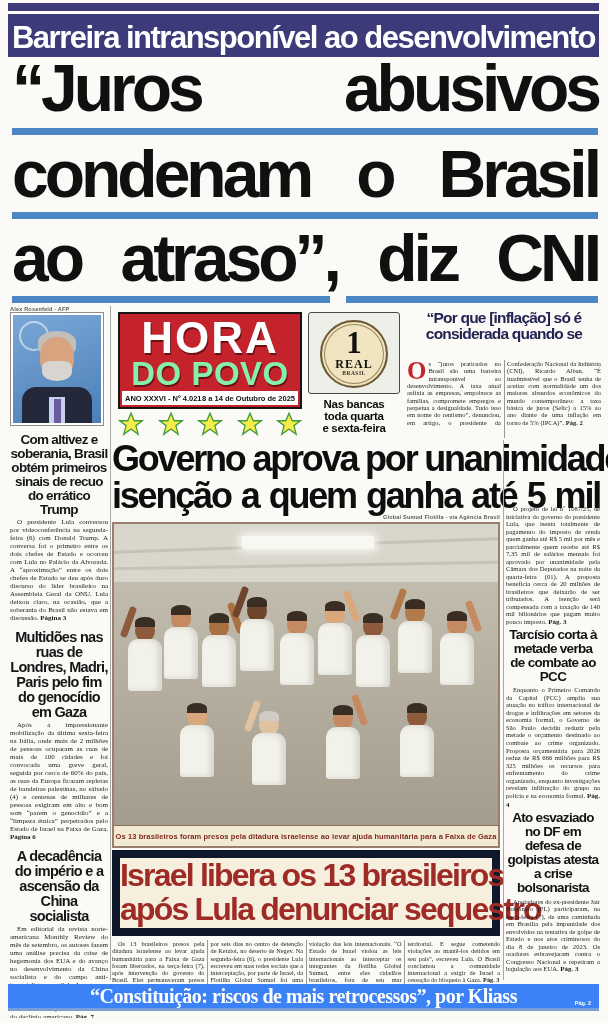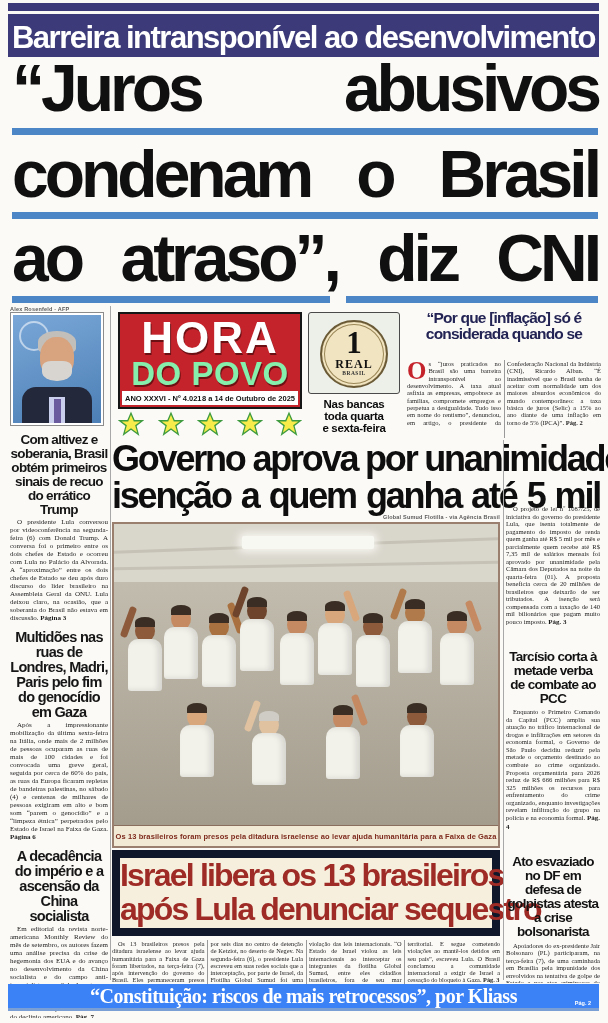--- a/index.html
+++ b/index.html
@@ -76,21 +76,21 @@
   #gcaption span{font-size:7.5px;font-weight:bold;color:#7d2a1c;letter-spacing:.1px;}
   
   #israel-box{left:112px;top:850px;width:388px;height:86px;background:#f6efdd;border:8px solid #0f172a;box-sizing:border-box;
               display:flex;flex-direction:column;justify-content:center;}
   #israel-box div{color:#9e2b25;font-weight:bold;font-size:32px;letter-spacing:-1.8px;line-height:1.06;text-align:center;white-space:nowrap;}
   #israel-cols{left:112px;top:940px;width:388px;height:44px;overflow:hidden;column-count:4;column-gap:6px;column-rule:1px solid #999;}
   #israel-cols p{font-family:"Liberation Serif",serif;font-size:6.3px;line-height:1.16;text-align:justify;text-indent:6px;margin:0;color:#1c1c1c;}
   
   #rightcol{left:506px;top:505px;width:94px;height:478px;overflow:hidden;}
   #rightcol .body-serif{font-size:6.6px;}
-  .rc-head{font-weight:bold;font-size:13.5px;letter-spacing:-.7px;line-height:1.05;text-align:center;color:#131313;margin:23px 0 2px 0;}
+  .rc-head{font-weight:bold;font-size:13.5px;letter-spacing:-.7px;line-height:1.05;text-align:center;color:#131313;margin:1px 0 2px 0;}
   
   .vrule{width:1px;background:#a8a8a8;}
   
   #banner{left:8px;top:984px;width:591px;height:24px;background:#3b82f6;border-bottom:3px solid #7a9fd4;box-sizing:content-box;}
   #banner .t{font-family:"Liberation Serif",serif;font-weight:bold;color:#fff;font-size:20px;letter-spacing:-.5px;
              text-align:center;line-height:24px;white-space:nowrap;}
   #banner .pg{position:absolute;right:8px;bottom:2px;color:#fff;font-size:5.5px;font-weight:bold;}
 </style>
 </head>
 <body>

